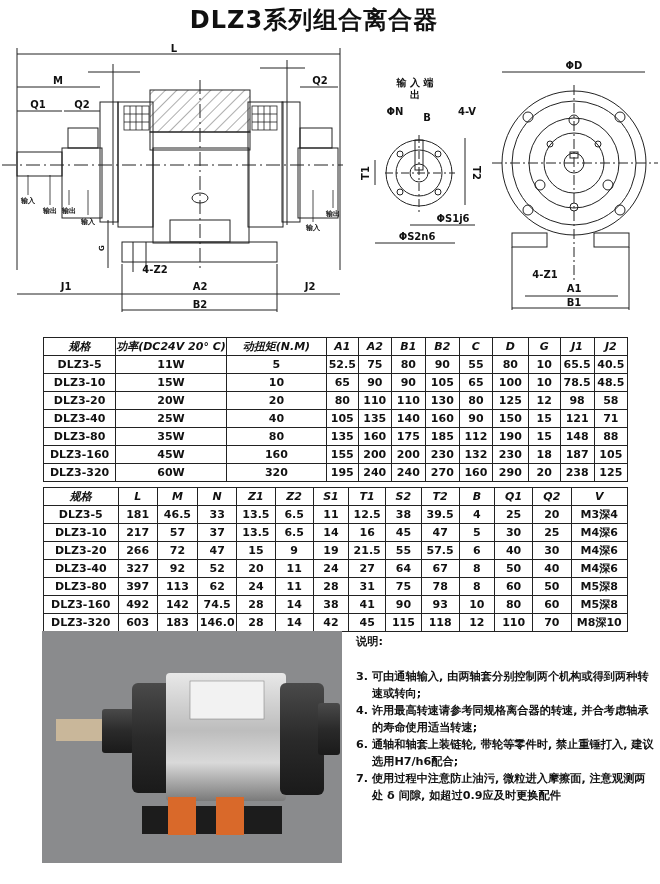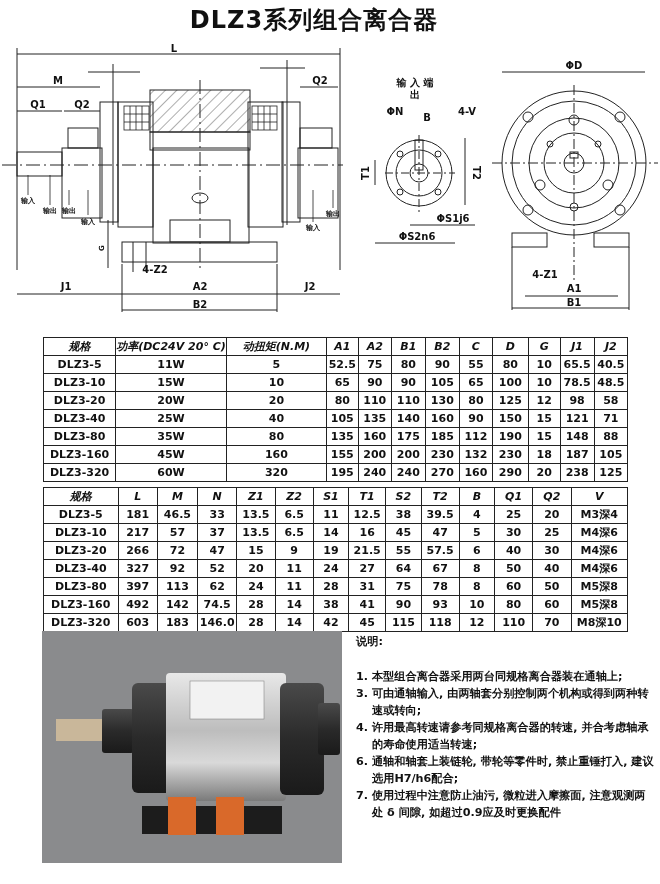--- a/index.html
+++ b/index.html
@@ -493,18 +493,17 @@
   <rect x="276" y="72" width="22" height="52" fill="url(#dark)" rx="3"></rect>
 
   <rect x="100" y="175" width="140" height="28" fill="#1c1c1c"></rect>
   <rect x="126" y="166" width="28" height="38" fill="#d9692a"></rect>
   <rect x="174" y="166" width="28" height="38" fill="#d9692a"></rect>
 </svg>
 </div>
 
 <div class="notes">
   <div class="head">说明:</div>
-  <div class="item">1. 本型组合离合器采用两台同规格离合器装在通轴上;</div>
   <div class="item">3. 可由通轴输入, 由两轴套分别控制两个机构或得到两种转速或转向;</div>
   <div class="item">4. 许用最高转速请参考同规格离合器的转速, 并合考虑轴承的寿命使用适当转速;</div>
   <div class="item">6. 通轴和轴套上装链轮, 带轮等零件时, 禁止重锤打入, 建议选用H7/h6配合;</div>
   <div class="item">7. 使用过程中注意防止油污, 微粒进入摩擦面, 注意观测两处 δ 间隙, 如超过0.9应及时更换配件</div>
 </div>
 
 </body></html>

